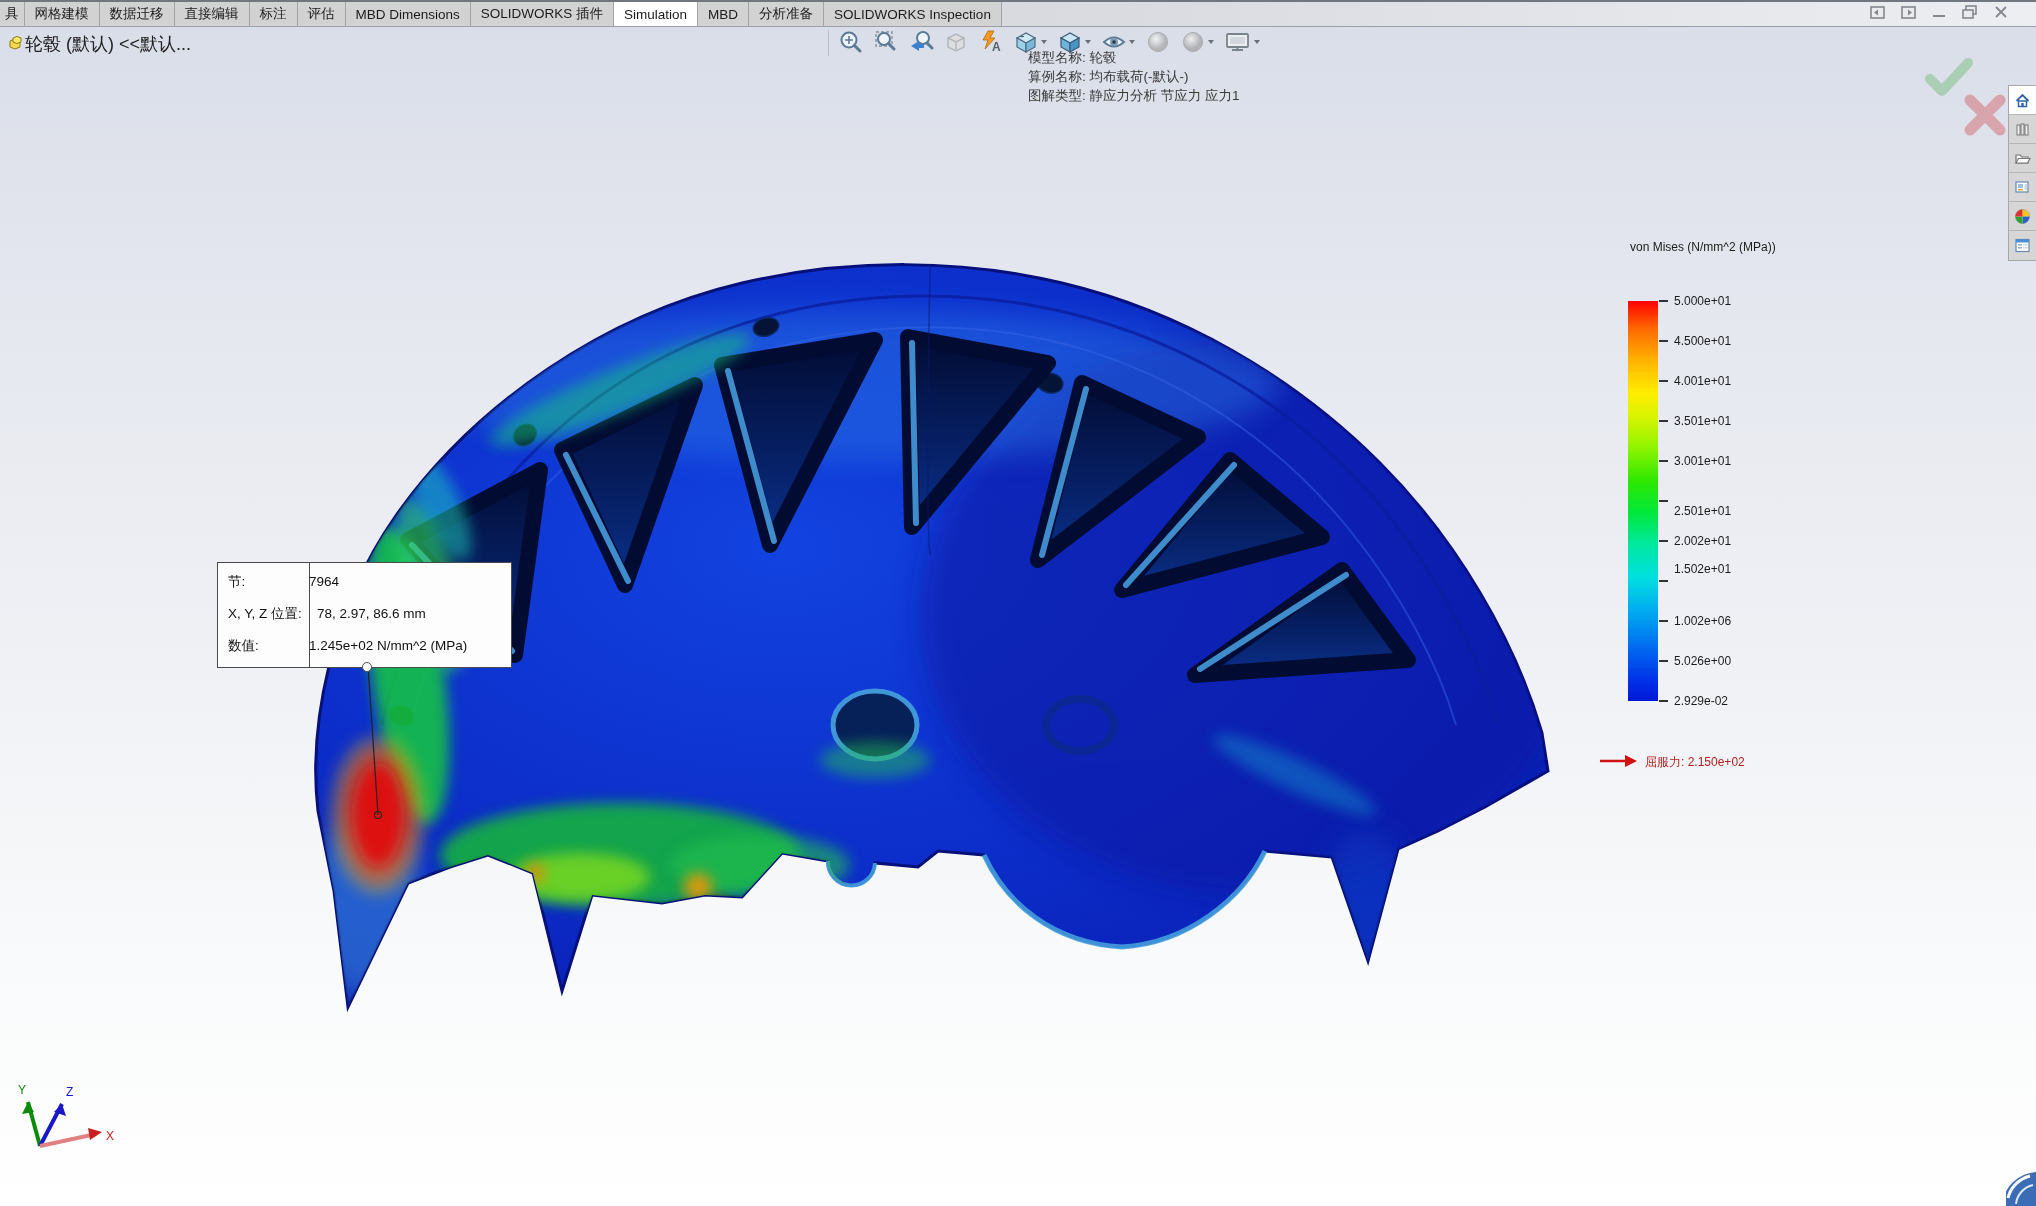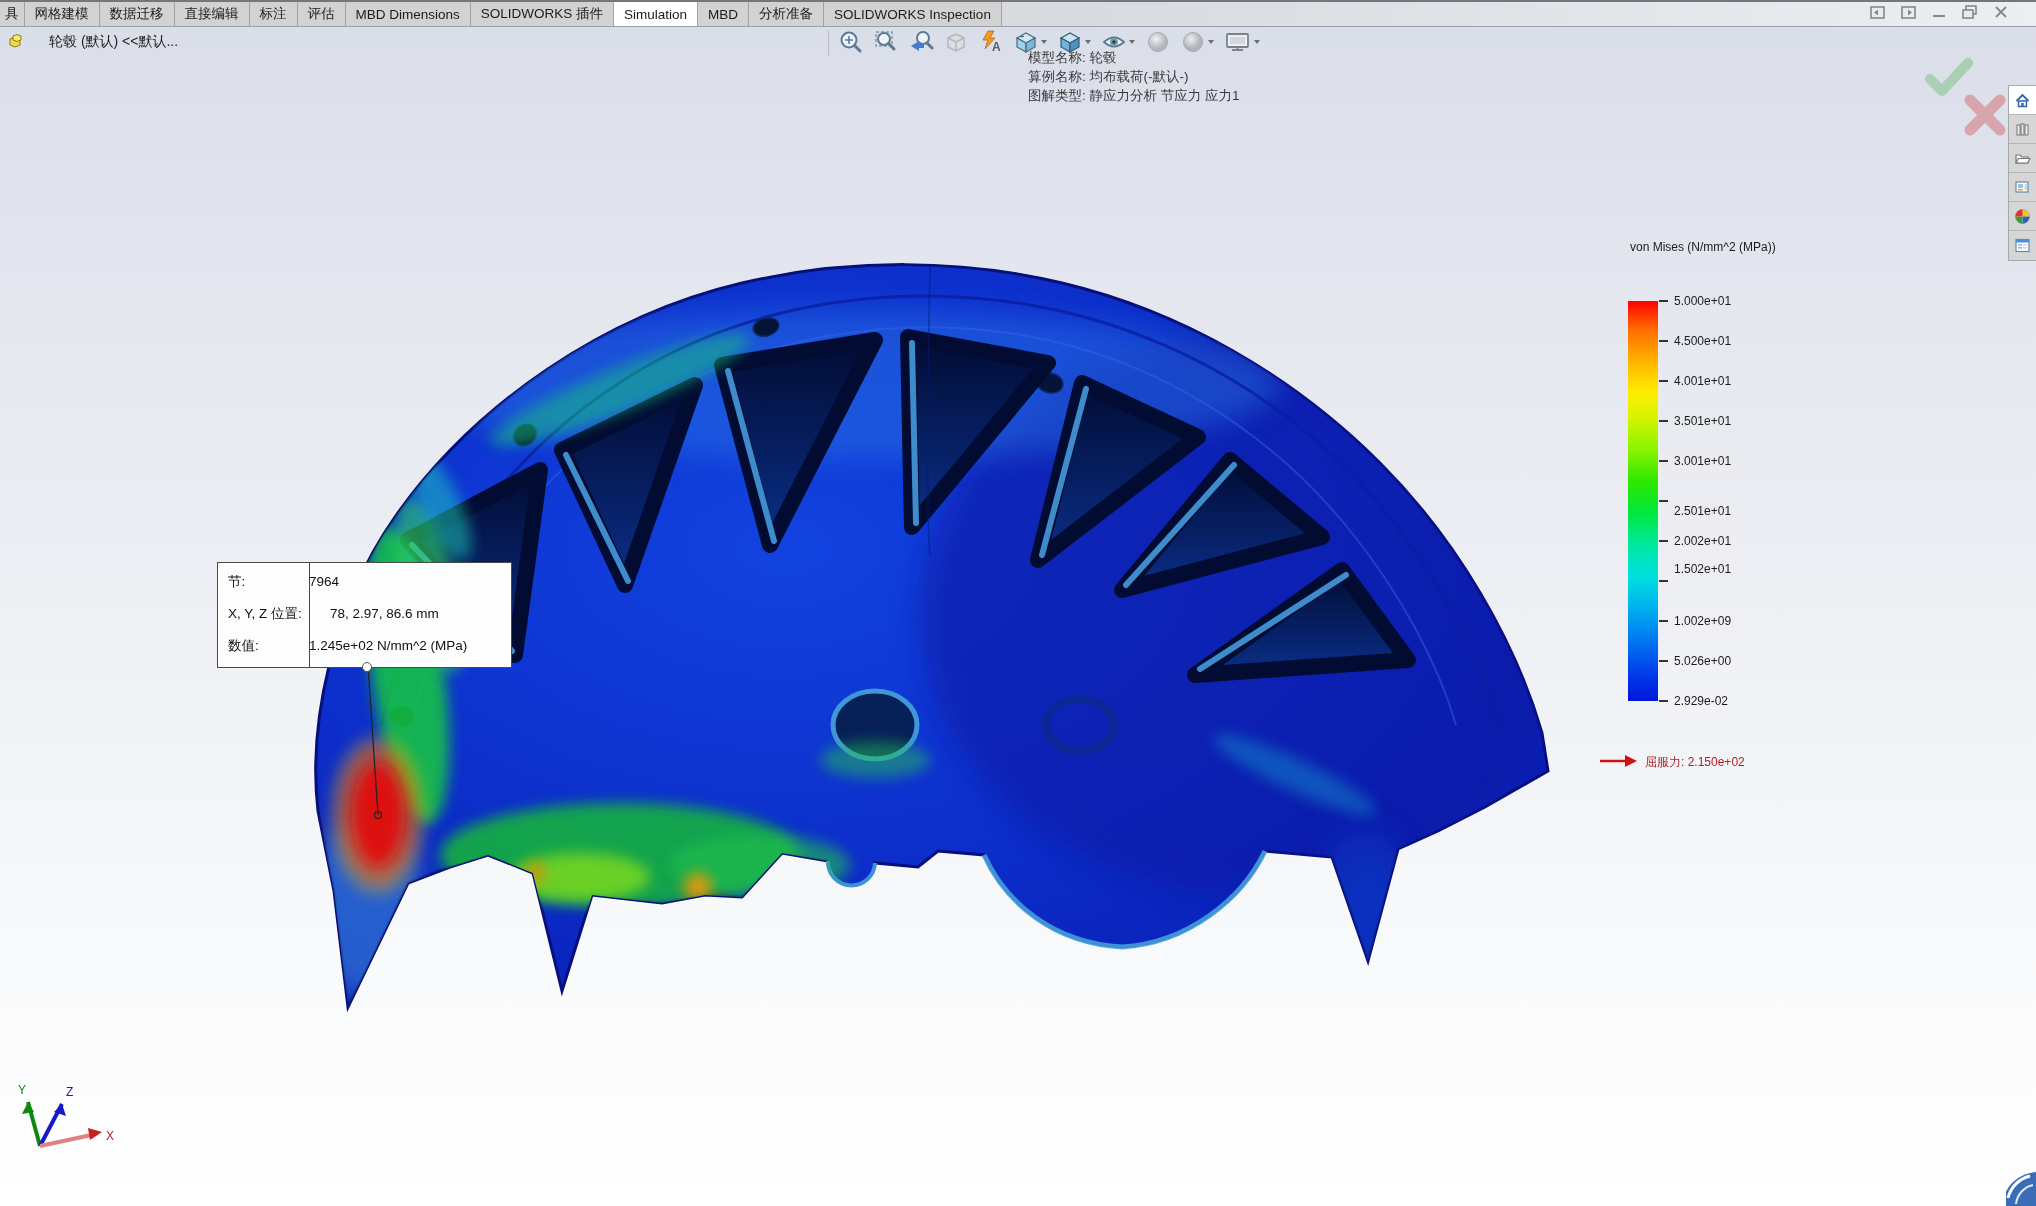--- a/index.html
+++ b/index.html
@@ -12,22 +12,22 @@
           background:linear-gradient(90deg,#d2d2d2 0%,#d9dbe0 55%,#eceef2 100%);
           border-top:2px solid #72777f;border-bottom:1px solid #9aa0a8;display:flex;}
   .tabs{display:flex;height:100%;}
   .tab{height:100%;display:flex;align-items:center;padding:0 10px;font-size:13.5px;color:#1c1c1c;
        background:#d2d2d2;border-right:1px solid #a3a3a3;white-space:nowrap;cursor:default;}
   .tab.first{padding:0 5px;}
   .tab.active{background:#ffffff;}
   .winbtns{position:absolute;right:28px;top:3px;display:flex;gap:16px;align-items:center;}
   .winbtns svg{display:block;}
   
-  .treeroot{position:absolute;left:8px;top:32px;display:flex;align-items:center;gap:24px;
-            font-size:14px;color:#222;}
+  .treeroot{position:absolute;left:8px;top:32px;display:flex;align-items:center;gap:0;
+            font-size:18px;color:#222;}
   
   .hudsep{position:absolute;left:828px;top:30px;width:1px;height:26px;background:#bcbfc6;}
   .hud{position:absolute;left:838px;top:29px;display:flex;align-items:flex-start;gap:9px;}
   .hbtn{display:flex;align-items:center;gap:1px;}
   
   .plothead{position:absolute;left:1028px;top:48px;font-size:13.5px;color:#3a3a3a;line-height:19px;z-index:5;}
   
   .legend{position:absolute;left:1628px;top:240px;width:220px;height:560px;font-size:12px;color:#1c1c1c;}
   .lg-title{position:absolute;left:2px;top:0;}
   .lg-bar{position:absolute;left:0;top:61px;width:30px;height:400px;
@@ -319,21 +319,21 @@
     <circle cx="48" cy="160" r="3.5" fill="none" stroke="#222" stroke-width="1.2"></circle>
   </svg>
   <div class="probe">
     <div class="vline"></div>
     <div class="prow" style="top:6px;">
       <span class="plab">节:</span>
       <span class="pval">7964</span>
     </div>
     <div class="prow" style="top:38px;">
       <span class="plab">X, Y, Z 位置:</span>
-      <span class="pval" style="padding-left:21px;">78, 2.97, 86.6 mm</span>
+      <span class="pval" style="padding-left:8px;">78, 2.97, 86.6 mm</span>
     </div>
     <div class="prow" style="top:70px;">
       <span class="plab">数值:</span>
       <span class="pval">1.245e+02 N/mm^2 (MPa)</span>
     </div>
     <div class="probe-handle"></div>
   </div>
 
   <div class="legend">
     <div class="lg-title">von Mises (N/mm^2 (MPa))</div>
@@ -350,21 +350,21 @@
     <div class="lg-tick" style="top:420px;"></div>
     <div class="lg-tick" style="top:460px;"></div>
     <div class="lg-lab" style="top:53px;">5.000e+01</div>
     <div class="lg-lab" style="top:93px;">4.500e+01</div>
     <div class="lg-lab" style="top:133px;">4.001e+01</div>
     <div class="lg-lab" style="top:173px;">3.501e+01</div>
     <div class="lg-lab" style="top:213px;">3.001e+01</div>
     <div class="lg-lab" style="top:263px;">2.501e+01</div>
     <div class="lg-lab" style="top:293px;text-align:center;">2.002e+01</div>
     <div class="lg-lab" style="top:321px;">1.502e+01</div>
-    <div class="lg-lab" style="top:373px;">1.002e+09</div>
+    <div class="lg-lab" style="top:373px;">1.002e+06</div>
     <div class="lg-lab" style="top:413px;">5.026e+00</div>
     <div class="lg-lab" style="top:453px;">2.929e-02</div>
     <div class="lg-yield">
       <svg width="38" height="14" viewBox="0 0 38 14">
         <line x1="0" y1="7" x2="25" y2="7" stroke="#d11111" stroke-width="2.5"></line>
         <polygon points="25,1 37,7 25,13" fill="#d11111"></polygon>
       </svg>
       <span>屈服力: 2.150e+02</span>
     </div>
   </div>

